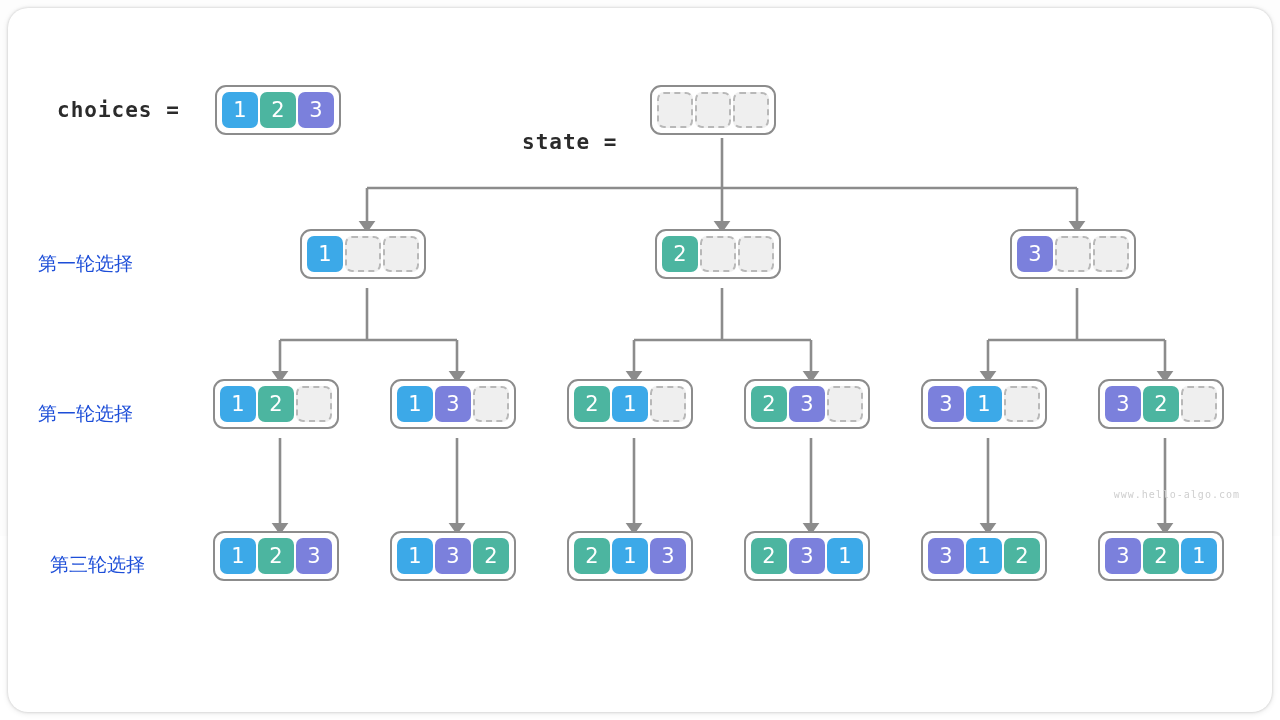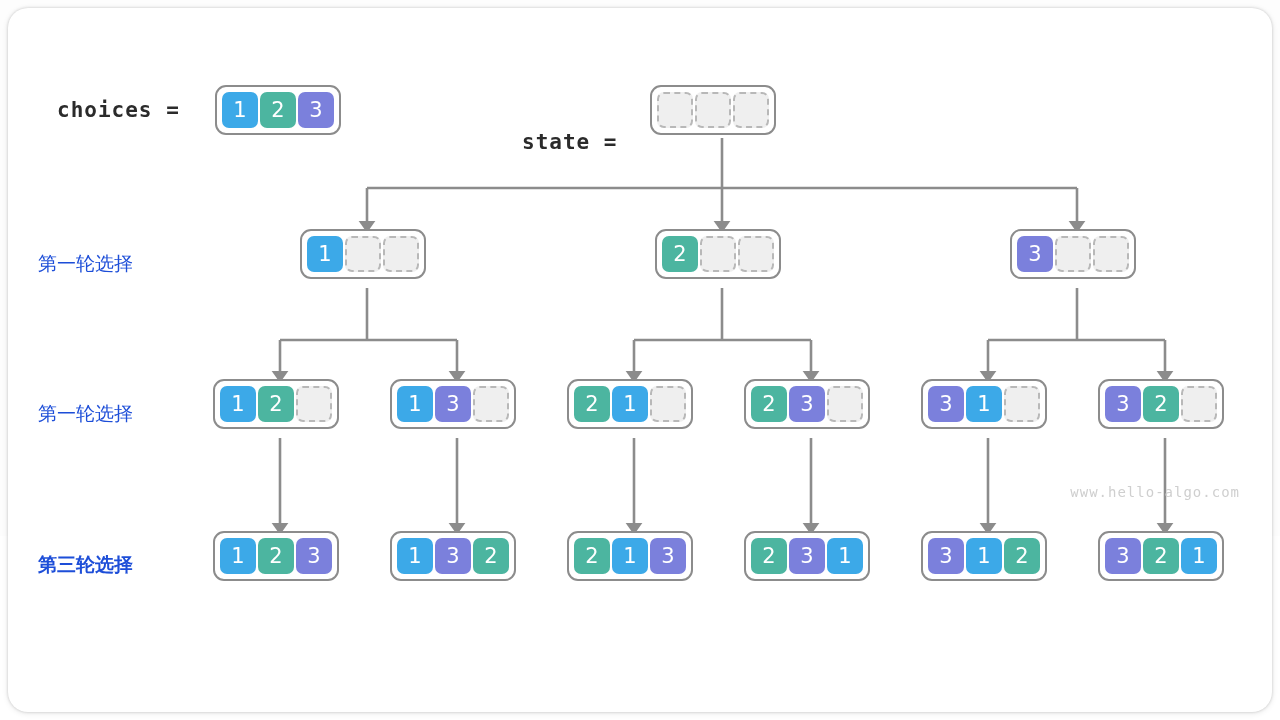--- a/index.html
+++ b/index.html
@@ -77,21 +77,21 @@
     color: transparent;
   }
   .cell.v1 { background: #3CA9E8; }
   .cell.v2 { background: #4CB5A0; }
   .cell.v3 { background: #7B80DC; }
 
   .watermark {
     position: absolute;
     right: 40px; bottom: 36px;
     font-family: "DejaVu Sans Mono", "Liberation Mono", monospace;
-    font-size: 14px;
+    font-size: 10px;
     color: #cfcfcf;
     letter-spacing: 1px;
     text-align: center;
   }
 </style>
 </head>
 <body>
 
 <div id="stage">
   <div id="card"></div>
@@ -143,21 +143,21 @@
 
   <div class="var-label" style="left:522px; top:98px;margin-top:32px;">state =</div>
   <div class="array" id="state-array" style="left:650px; top:85px;">
       <div class="cell empty"></div>
       <div class="cell empty"></div>
       <div class="cell empty"></div>
     </div>
 
   <div class="round-label" style="left:38px; top:251px;">第一轮选择</div>
   <div class="round-label" style="left:38px; top:401px;">第一轮选择</div>
-  <div class="round-label" style="left:38px; top:552px;font-weight:bold;">第三轮选择</div>
+  <div class="round-label" style="left:50px; top:552px;">第三轮选择</div>
 
   <div id="nodes-host">
       <div class="array" style="left: 300px; top: 229px;">
         <div class="cell v1">1</div>
         <div class="cell empty"></div>
         <div class="cell empty"></div>
       </div>
       <div class="array" style="left: 655px; top: 229px;">
         <div class="cell v2">2</div>
         <div class="cell empty"></div>

